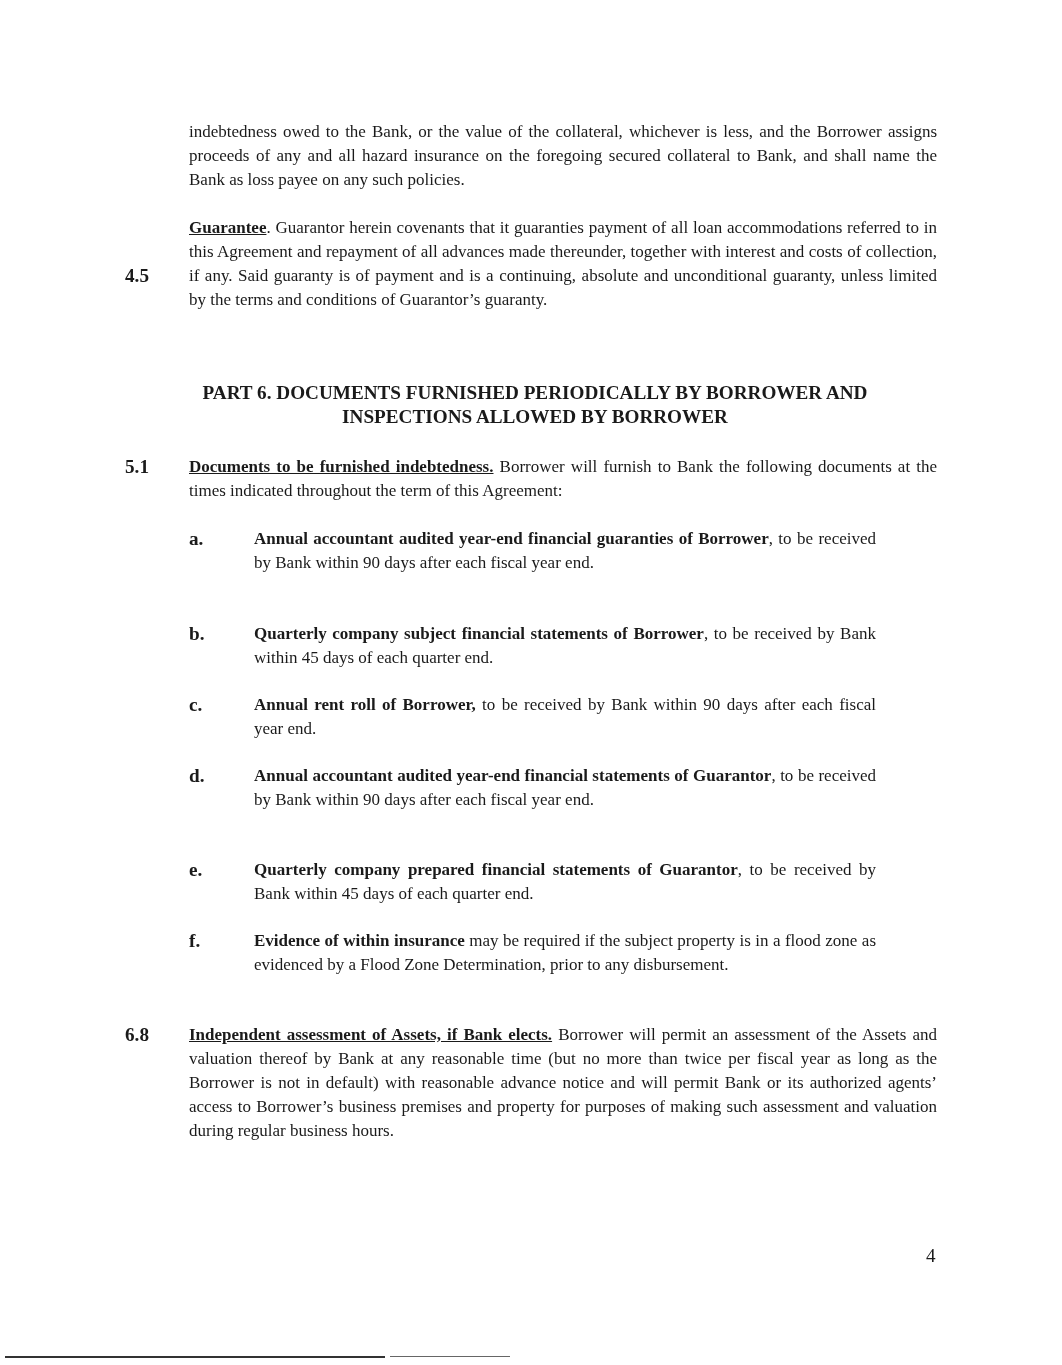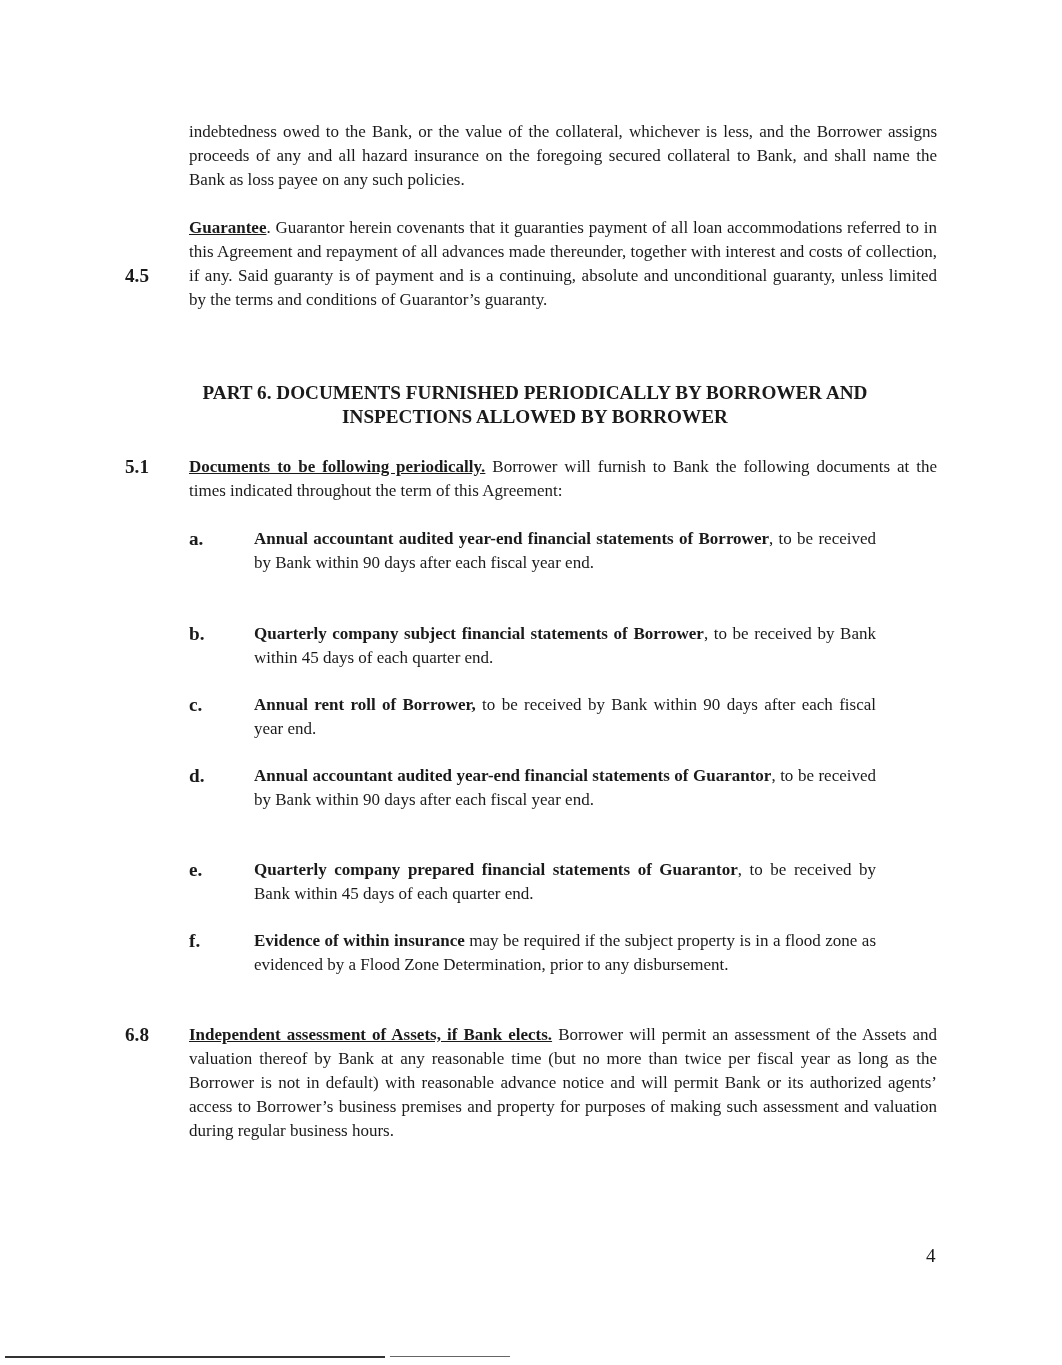--- a/index.html
+++ b/index.html
@@ -30,26 +30,26 @@
     <span class="title-u">Guarantee</span><span>.</span><span> Guarantor herein covenants that it guaranties payment of all loan accommodations referred to in this Agreement and repayment of all advances made thereunder, together with interest and costs of collection, if any. Said guaranty is of payment and is a continuing, absolute and unconditional guaranty, unless limited by the terms and conditions of Guarantor’s guaranty.</span>
   </div>
 
   <div class="heading" style="top:381px; left:100px; width:870px;">
     <div>PART 6. DOCUMENTS FURNISHED PERIODICALLY BY BORROWER AND</div>
     <div>INSPECTIONS ALLOWED BY BORROWER</div>
   </div>
 
   <div class="num" style="left:125px; top:455px;">5.1</div>
   <div class="para" style="left:189px; top:455px; width:748px;">
-    <span class="title-u">Documents to be following periodically.</span><span>  Borrower will furnish to Bank the following documents at the times indicated throughout the term of this Agreement:</span>
+    <span class="title-u">Documents to be furnished indebtedness.</span><span>  Borrower will furnish to Bank the following documents at the times indicated throughout the term of this Agreement:</span>
   </div>
 
   <div class="num" style="left:189px; top:527px;">a.</div>
   <div class="para" style="left:254px; top:527px; width:622px;">
-    <span class="b">Annual accountant audited year-end financial statements of Borrower</span><span>, to be received by Bank within 90 days after each fiscal year end.</span>
+    <span class="b">Annual accountant audited year-end financial guaranties of Borrower</span><span>, to be received by Bank within 90 days after each fiscal year end.</span>
   </div>
 
   <div class="num" style="left:189px; top:622px;">b.</div>
   <div class="para" style="left:254px; top:622px; width:622px;">
     <span class="b">Quarterly company subject financial statements of Borrower</span><span>, to be received by Bank within 45 days of each quarter end.</span>
   </div>
 
   <div class="num" style="left:189px; top:693px;">c.</div>
   <div class="para" style="left:254px; top:693px; width:622px;">
     <span class="b">Annual rent roll of Borrower,</span><span> to be received by Bank within 90 days after each fiscal year end.</span>

